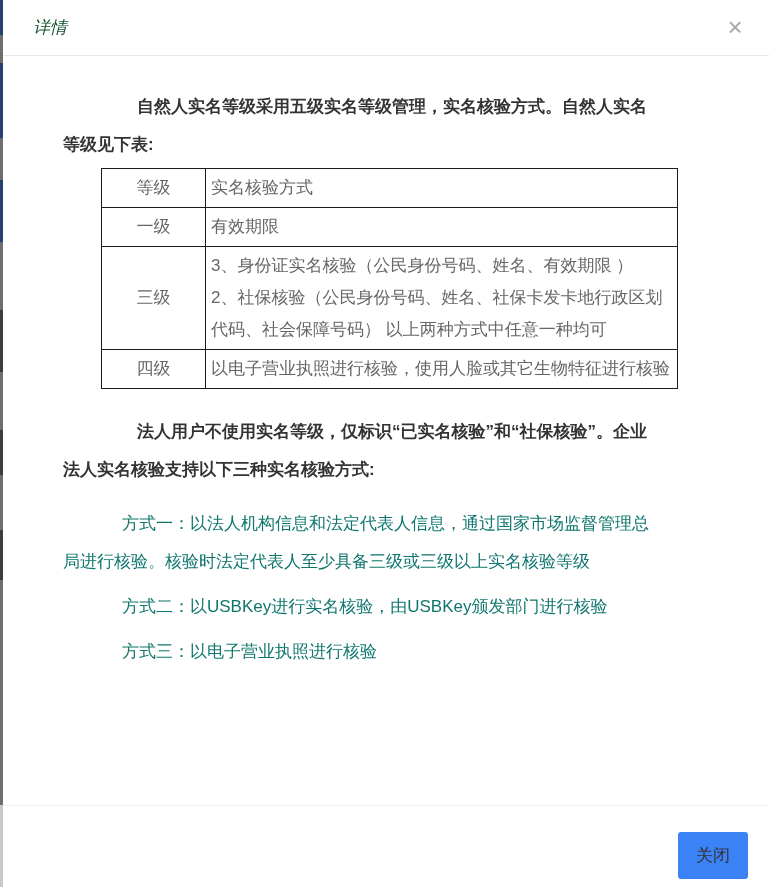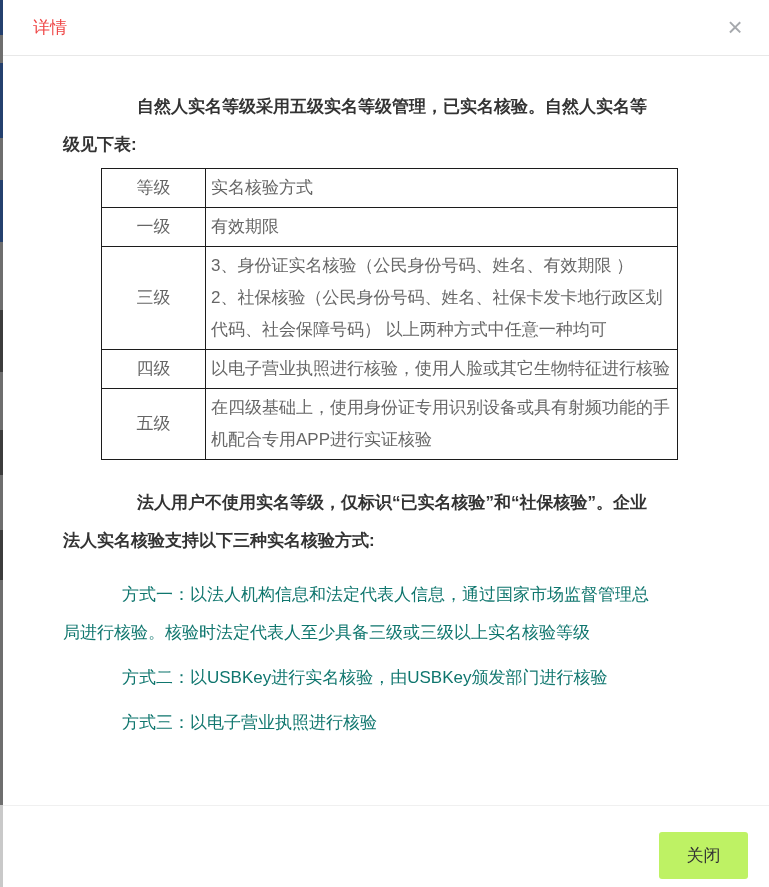--- a/index.html
+++ b/index.html
@@ -28,21 +28,22 @@
   .modal-header {
     position: relative;
     height: 56px;
     border-bottom: 1px solid #e8e8e8;
   }
   .modal-title {
     position: absolute;
     left: 30px; top: 0;
     line-height: 56px;
     font-size: 17px;
-    color: #ef4444;
+    color: #14532d;
+    font-style: italic;
   }
   .modal-close {
     position: absolute;
     right: 14px; top: 0;
     width: 40px; height: 56px;
     line-height: 54px;
     text-align: center;
     font-size: 26px;
     font-weight: 300;
     color: #a6a9ad;
@@ -90,22 +91,22 @@
     position: absolute;
     left: 0; bottom: 0;
     width: 100%;
     height: 82px;
     border-top: 1px solid #f0f0f0;
     background: #ffffff;
   }
   .btn-close {
     position: absolute;
     right: 21px; top: 26px;
-    width: 89px; height: 47px;
-    background: #bef264;
+    width: 70px; height: 47px;
+    background: #3b82f6;
     border: none;
     border-radius: 3px;
     font-family: inherit;
     font-size: 17px;
     color: #333333;
     cursor: pointer;
   }
 </style>
 </head>
 <body>
@@ -130,44 +131,40 @@
 
   <div class="modal">
 
     <div class="modal-header">
       <div class="modal-title">详情</div>
       <div class="modal-close">×</div>
     </div>
 
     <div class="modal-body">
 
-      <p class="para bold indent-lg">自然人实名等级采用五级实名等级管理，已实名核验。自然人实名等级见下表:</p>
+      <p class="para bold indent-lg">自然人实名等级采用五级实名等级管理，实名核验方式。自然人实名等级见下表:</p>
 
       <table class="levels">
         <tbody>
           <tr>
             <th class="col-level">等级</th>
             <th class="col-method">实名核验方式</th>
           </tr>
           <tr>
             <td class="col-level">一级</td>
             <td class="col-method">有效期限</td>
           </tr>
           <tr>
             <td class="col-level">三级</td>
             <td class="col-method">3、身份证实名核验（公民身份号码、姓名、有效期限 ）
 2、社保核验（公民身份号码、姓名、社保卡发卡地行政区划代码、社会保障号码） 以上两种方式中任意一种均可</td>
           </tr>
           <tr>
             <td class="col-level">四级</td>
             <td class="col-method">以电子营业执照进行核验，使用人脸或其它生物特征进行核验</td>
-          </tr>
-          <tr>
-            <td class="col-level">五级</td>
-            <td class="col-method">在四级基础上，使用身份证专用识别设备或具有射频功能的手机配合专用APP进行实证核验</td>
           </tr>
         </tbody>
       </table>
 
       <p class="para bold indent-lg legal">法人用户不使用实名等级，仅标识“已实名核验”和“社保核验”。企业法人实名核验支持以下三种实名核验方式:</p>
 
       <p class="para method indent-md">方式一：以法人机构信息和法定代表人信息，通过国家市场监督管理总局进行核验。核验时法定代表人至少具备三级或三级以上实名核验等级</p>
       <p class="para method indent-md">方式二：以USBKey进行实名核验，由USBKey颁发部门进行核验</p>
       <p class="para method indent-md">方式三：以电子营业执照进行核验</p>
 

